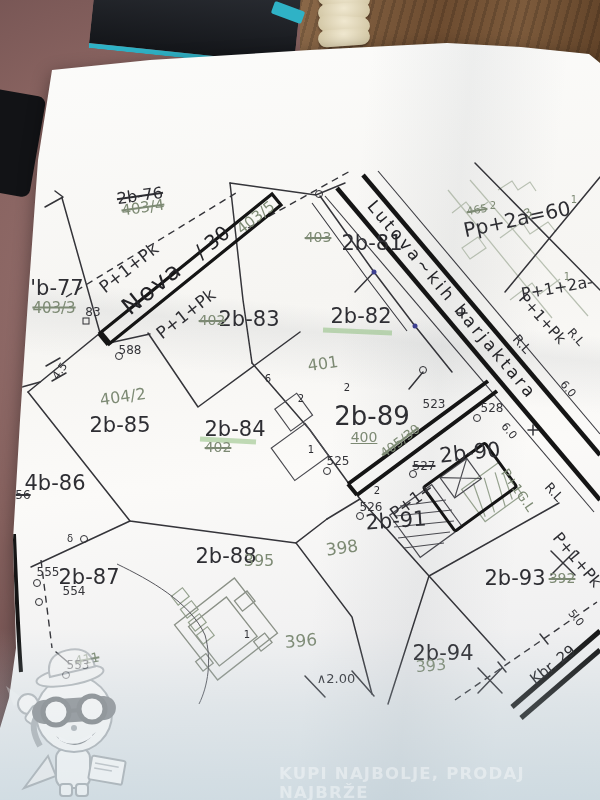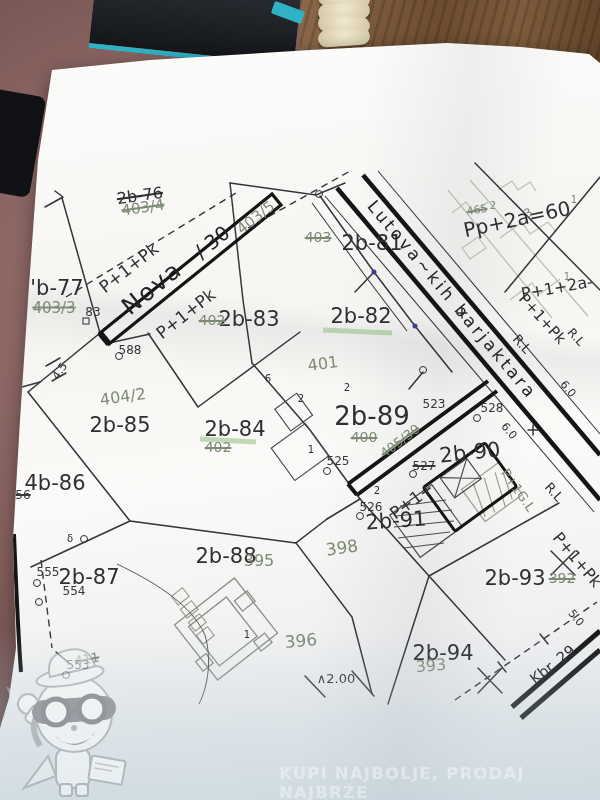--- a/index.html
+++ b/index.html
@@ -220,21 +220,21 @@
           <div class="lbl ann" style="left: 247px; top: 635px; font-size: 10px; transform: translate(-50%, -50%) rotate(0deg);">1</div>
           <div class="lbl ann" style="left: 311px; top: 450px; font-size: 10px; transform: translate(-50%, -50%) rotate(0deg);">1</div>
           <div class="lbl ann" style="left: 70px; top: 539px; font-size: 10px; transform: translate(-50%, -50%) rotate(0deg);">δ</div>
           <div class="lbl old struck" style="left: 143px; top: 208px; font-size: 15px; transform: translate(-50%, -50%) rotate(-8deg);">403/4</div>
           <div class="lbl old" style="left: 256px; top: 218px; font-size: 15px; transform: translate(-50%, -50%) rotate(-38deg);">403/5</div>
           <div class="lbl old struck" style="left: 54px; top: 308px; font-size: 15px; transform: translate(-50%, -50%) rotate(0deg);">403/3</div>
           <div class="lbl old struck" style="left: 318px; top: 237px; font-size: 14px; transform: translate(-50%, -50%) rotate(0deg);">403</div>
           <div class="lbl old struck" style="left: 212px; top: 320px; font-size: 14px; transform: translate(-50%, -50%) rotate(0deg);">402</div>
           <div class="lbl old" style="left: 323px; top: 364px; font-size: 16px; transform: translate(-50%, -50%) rotate(-8deg);">401</div>
           <div class="lbl old" style="left: 123px; top: 397px; font-size: 16px; transform: translate(-50%, -50%) rotate(-8deg);">404/2</div>
-          <div class="lbl old struck" style="left: 364px; top: 437px; font-size: 14px; transform: translate(-50%, -50%) rotate(0deg);">400</div>
+          <div class="lbl old struck" style="left: 364px; top: 437px; font-size: 14px; transform: translate(-50%, -50%) rotate(0deg); text-decoration: underline;">400</div>
           <div class="lbl old struck" style="left: 218px; top: 447px; font-size: 14px; transform: translate(-50%, -50%) rotate(0deg);">402</div>
           <div class="lbl old struck" style="left: 400px; top: 441px; font-size: 13px; transform: translate(-50%, -50%) rotate(-37deg);">405/30</div>
           <div class="lbl old" style="left: 259px; top: 561px; font-size: 16px; transform: translate(-50%, -50%) rotate(0deg);">395</div>
           <div class="lbl old" style="left: 342px; top: 548px; font-size: 17px; transform: translate(-50%, -50%) rotate(-8deg);">398</div>
           <div class="lbl old" style="left: 301px; top: 641px; font-size: 17px; transform: translate(-50%, -50%) rotate(-5deg);">396</div>
           <div class="lbl old" style="left: 431px; top: 666px; font-size: 16px; transform: translate(-50%, -50%) rotate(-5deg);">393</div>
           <div class="lbl old struck" style="left: 562px; top: 578px; font-size: 14px; transform: translate(-50%, -50%) rotate(0deg);">392</div>
           <div class="lbl old struck" style="left: 87px; top: 659px; font-size: 13px; transform: translate(-50%, -50%) rotate(-10deg);">411</div>
           <div class="lbl old struck" style="left: 477px; top: 210px; font-size: 11px; transform: translate(-50%, -50%) rotate(-10deg);">465</div>
           <div class="lbl old" style="left: 528px; top: 213px; font-size: 12px; transform: translate(-50%, -50%) rotate(-30deg);">3</div>

